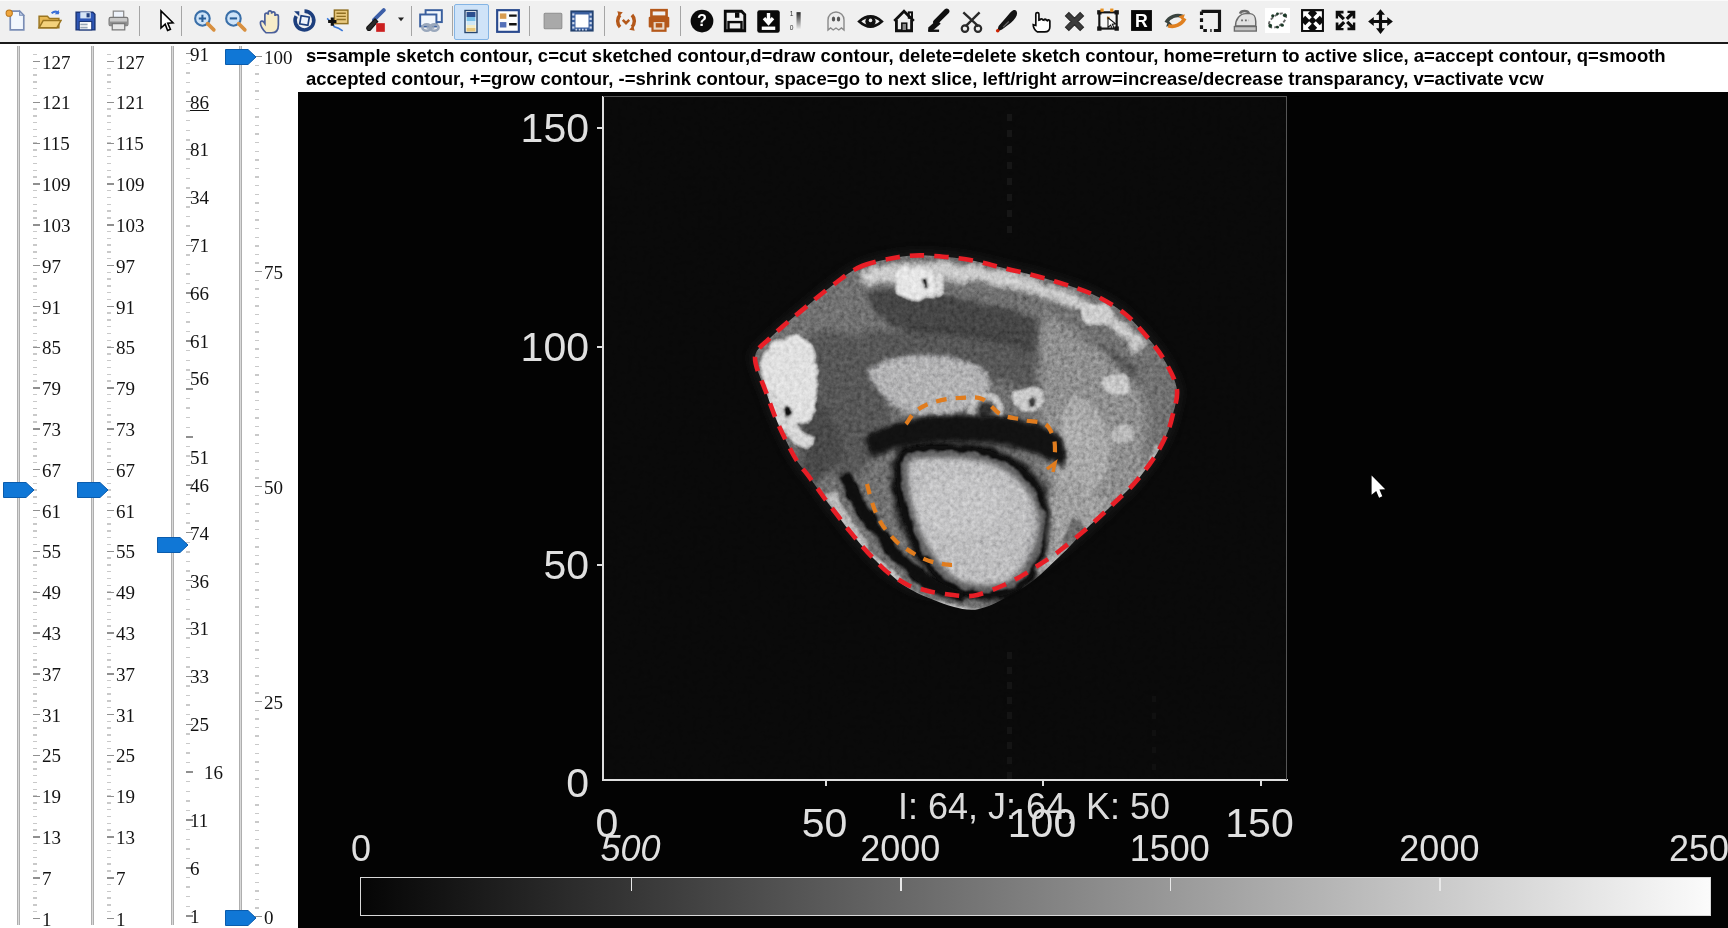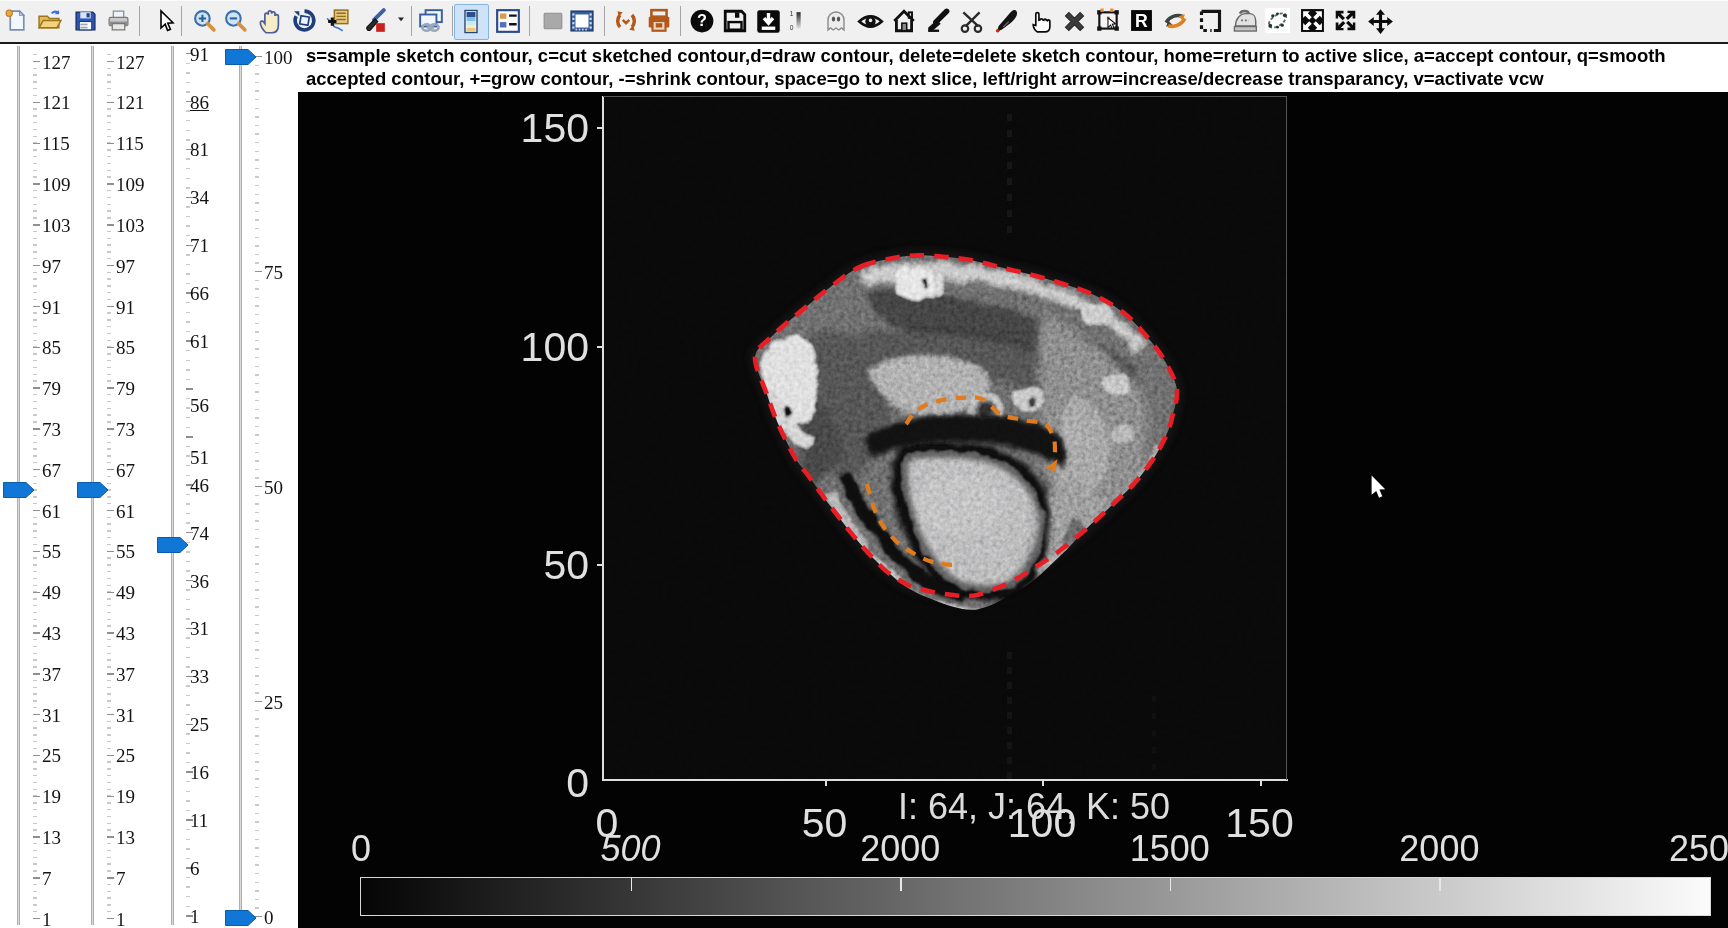--- a/index.html
+++ b/index.html
@@ -323,29 +323,29 @@
 <div class="tick-lab" style="left:116px;top:909.6px;">1</div>
 <div class="abs" style="left:186px;top:52.9px;width:4px;height:872.0px;background:repeating-linear-gradient(to bottom,#c9c9c9 0px,#c9c9c9 1.4px,transparent 1.4px,transparent 9.5800px);"></div>
 <div class="abs" style="left:186px;top:52.9px;width:7px;height:865.0px;background:repeating-linear-gradient(to bottom,#8f8f8f 0px,#8f8f8f 1.4px,transparent 1.4px,transparent 47.9000px);"></div>
 <div class="tick-lab" style="left:190px;top:44.6px;">91</div>
 <div class="tick-lab" style="left:190px;top:92.5px;text-decoration:underline;">86</div>
 <div class="tick-lab" style="left:190px;top:140.4px;">81</div>
 <div class="tick-lab" style="left:190px;top:188.3px;">34</div>
 <div class="tick-lab" style="left:190px;top:236.2px;">71</div>
 <div class="tick-lab" style="left:190px;top:284.1px;">66</div>
 <div class="tick-lab" style="left:190px;top:332.0px;">61</div>
-<div class="tick-lab" style="left:190px;top:396px;">56</div>
+<div class="tick-lab" style="left:190px;top:369px;">56</div>
 <div class="tick-lab" style="left:190px;top:427.8px;margin-top:20px;">51</div>
 <div class="tick-lab" style="left:190px;top:475.7px;">46</div>
 <div class="tick-lab" style="left:190px;top:523.6px;">74</div>
 <div class="tick-lab" style="left:190px;top:571.5px;">36</div>
 <div class="tick-lab" style="left:190px;top:619.4px;">31</div>
 <div class="tick-lab" style="left:190px;top:667.3px;">33</div>
 <div class="tick-lab" style="left:190px;top:715.2px;">25</div>
-<div class="tick-lab" style="left:190px;top:763.1px;">16</div>
+<div class="tick-lab" style="left:204px;top:763.1px;">16</div>
 <div class="tick-lab" style="left:190px;top:811.0px;">11</div>
 <div class="tick-lab" style="left:190px;top:858.9px;">6</div>
 <div class="tick-lab" style="left:190px;top:906.8px;">1</div>
 <div class="abs" style="left:255px;top:56.3px;width:4px;height:866.0px;background:repeating-linear-gradient(to bottom,#c9c9c9 0px,#c9c9c9 1.4px,transparent 1.4px,transparent 8.6000px);"></div>
 <div class="abs" style="left:255px;top:56.3px;width:7px;height:862.0px;background:repeating-linear-gradient(to bottom,#8f8f8f 0px,#8f8f8f 1.4px,transparent 1.4px,transparent 215.0000px);"></div>
 <div class="tick-lab" style="left:264px;top:48.0px;">100</div>
 <div class="tick-lab" style="left:264px;top:263.0px;">75</div>
 <div class="tick-lab" style="left:264px;top:478.0px;">50</div>
 <div class="tick-lab" style="left:264px;top:693.0px;">25</div>
 <div class="tick-lab" style="left:264px;top:908.0px;">0</div>

